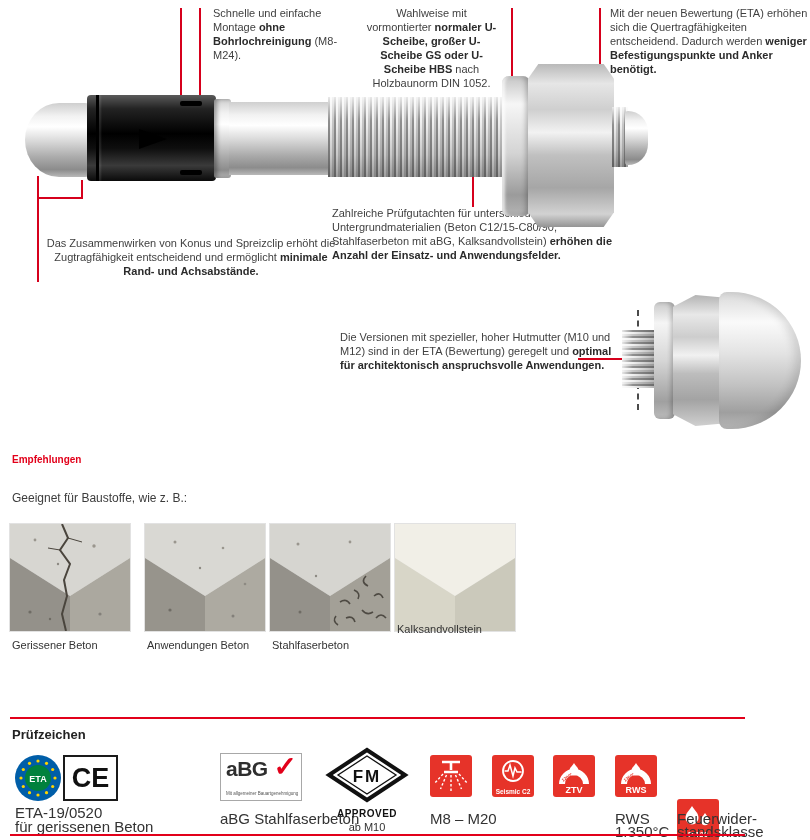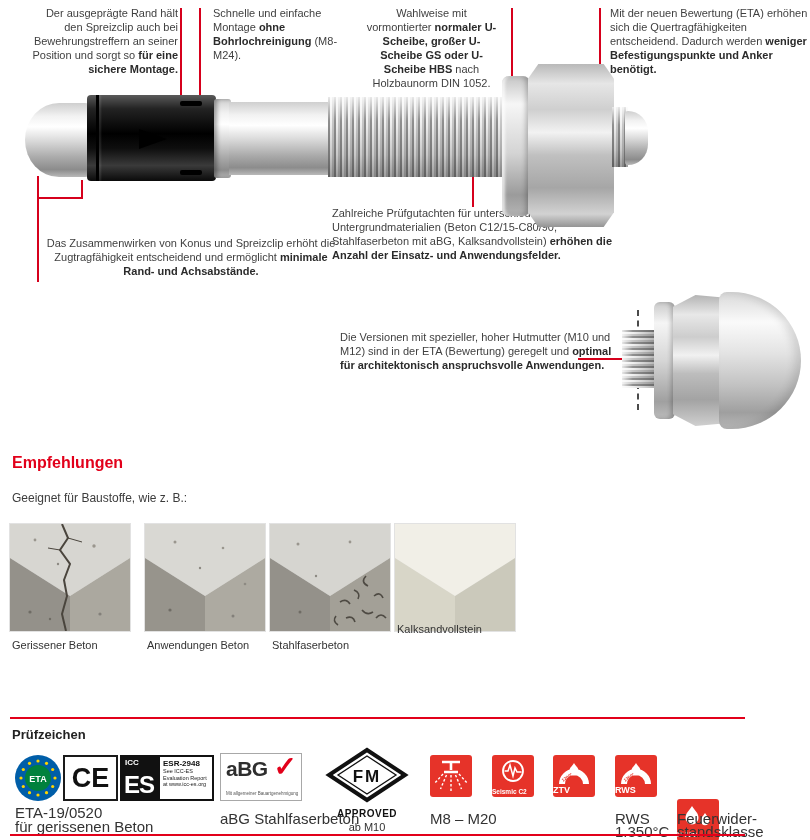--- a/index.html
+++ b/index.html
@@ -25,31 +25,31 @@
     background:
       linear-gradient(180deg,rgba(255,255,255,.8),rgba(255,255,255,0) 30%,rgba(0,0,0,.16) 72%,rgba(0,0,0,.34)),
       repeating-linear-gradient(90deg,#8f8f8f 0 2px,#f0f0f0 2px 4px,#c7c7c7 4px 6px);
   }
   .thread-v{
     background:
       linear-gradient(90deg,rgba(255,255,255,.8),rgba(255,255,255,0) 30%,rgba(0,0,0,.18) 75%,rgba(0,0,0,.3)),
       repeating-linear-gradient(180deg,#8f8f8f 0 2px,#f0f0f0 2px 4px,#c7c7c7 4px 6px);
   }
   
-  .h-red{position:absolute;font-size:16px;font-weight:bold;color:#e2001a;}
+  .h-red{position:absolute;font-size:10px;font-weight:bold;color:#e2001a;}
   .h-dark{position:absolute;font-size:13px;font-weight:bold;color:#222;}
   .subtitle{position:absolute;font-size:12px;color:#3c3c3c;}
   .tile{position:absolute;width:120px;height:107px;background:#eee;outline:1px solid #e2e2e2;}
   .tile-label{position:absolute;font-size:11px;color:#333;}
   
   .rule{position:absolute;left:10px;width:735px;height:2px;background:#e2001a;}
   .badge-cap{position:absolute;font-size:15px;line-height:13px;color:#333;}
   .redsq{position:absolute;width:42px;height:42px;background:#e63329;border-radius:3px;top:755px;}
   .redsq svg{position:absolute;left:0;top:0;}
-  .redsq .sq-label{position:absolute;left:0;right:0;bottom:2px;text-align:left;color:#fff;font-weight:bold;}
+  .redsq .sq-label{position:absolute;left:0;right:0;bottom:2px;text-align:center;color:#fff;font-weight:bold;}
   .etace{position:absolute;left:15px;top:755px;display:flex;}
   .eta-blue{width:46px;height:46px;background:#005ea8;position:relative;border-radius:23px;}
   .ce-box{width:55px;height:46px;border:2px solid #1a1a1a;box-sizing:border-box;background:#fff;
           display:flex;align-items:center;justify-content:center;font-size:27px;font-weight:bold;color:#111;margin-left:2px;}
   .iccbox{position:absolute;left:120px;top:755px;width:94px;height:46px;border:2px solid #111;box-sizing:border-box;display:flex;background:#fff;}
   .icc-left{width:38px;background:#111;color:#fff;position:relative;}
   .icc-left .icc{position:absolute;left:3px;top:1px;font-size:8px;font-weight:bold;}
   .icc-left .es{position:absolute;left:2px;bottom:0px;font-size:24px;font-weight:bold;letter-spacing:-1px;}
   .icc-right{flex:1;padding:2px 3px;color:#111;}
   .icc-right .esr{font-size:8px;font-weight:bold;}
@@ -60,23 +60,20 @@
   .abgbox .note{position:absolute;left:5px;bottom:4px;font-size:4.5px;color:#555;}
   .fmwrap{position:absolute;left:325px;top:747px;width:84px;text-align:center;color:#111;}
   .fm-approved{font-size:10px;font-weight:bold;letter-spacing:.5px;margin-top:1px;}
   .fm-cap{font-size:11px;color:#333;margin-top:2px;}
 </style>
 </head>
 <body>
 
 <div class="page">
 
-  <div class="callout c-right" style="left:25px;top:6px;width:153px;">
-    <span>Der ausgeprägte Rand hält den Spreizclip auch bei Bewehrungstreffern an seiner Position und sorgt so </span><b>für eine sichere Montage.</b>
-  </div>
   <div class="callout" style="left:213px;top:6px;width:125px;">
     <span>Schnelle und einfache Montage </span><b>ohne Bohrloch­reinigung</b><span> (M8-M24).</span>
   </div>
   <div class="callout c-center" style="left:365px;top:6px;width:133px;">
     <span>Wahlweise mit vormontierter </span><b>normaler U-Scheibe, großer U-Scheibe GS oder U-Scheibe HBS</b><span> nach Holzbaunorm DIN 1052.</span>
   </div>
   <div class="callout" style="left:610px;top:6px;width:200px;">
     <span>Mit der neuen Bewertung (ETA) erhöhen sich die Quertragfähigkeiten entscheidend. Dadurch werden </span><b>weniger Befestigungspunkte und Anker benötigt.</b>
   </div>
   <div class="callout" style="left:45px;top:236px;width:292px;text-align:center;">
@@ -222,32 +219,20 @@
             <circle cx="14.5" cy="8.3" r="1.6"></circle>
         </g>
         <text x="23" y="27" text-anchor="middle" font-size="9" font-weight="bold" fill="#fff" font-family="Liberation Sans, sans-serif">ETA</text>
       </svg>
     </div>
     <div class="ce-box">CE</div>
   </div>
   <div class="badge-cap" style="left:15px;top:806px;">ETA-19/0520</div>
   <div class="badge-cap" style="left:15px;top:820px;">für gerissenen Beton</div>
 
-  <div class="iccbox">
-    <div class="icc-left">
-      <div class="icc">ICC</div>
-      <div class="es">ES</div>
-    </div>
-    <div class="icc-right">
-      <div class="esr">ESR-2948</div>
-      <div class="note">See ICC-ES</div>
-      <div class="note">Evaluation Report</div>
-      <div class="note">at www.icc-es.org</div>
-    </div>
-  </div>
 
   <div class="abgbox">
     <div class="abg">aBG</div>
     <div class="check">✓</div>
     <div class="note">Mit allgemeiner Bauartgenehmigung</div>
   </div>
   <div class="badge-cap" style="left:220px;top:812px;">aBG Stahlfaserbeton</div>
 
   <div class="fmwrap">
     <svg width="84" height="56">

